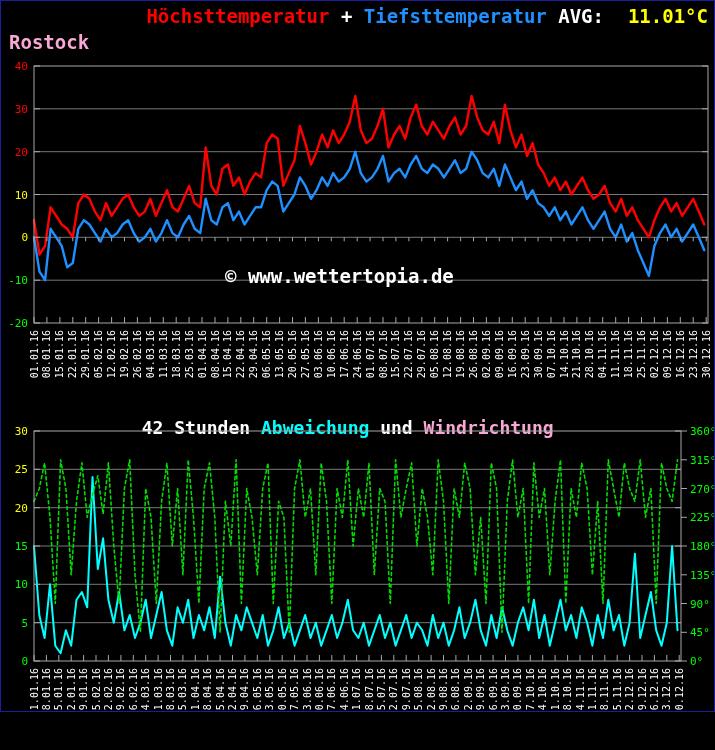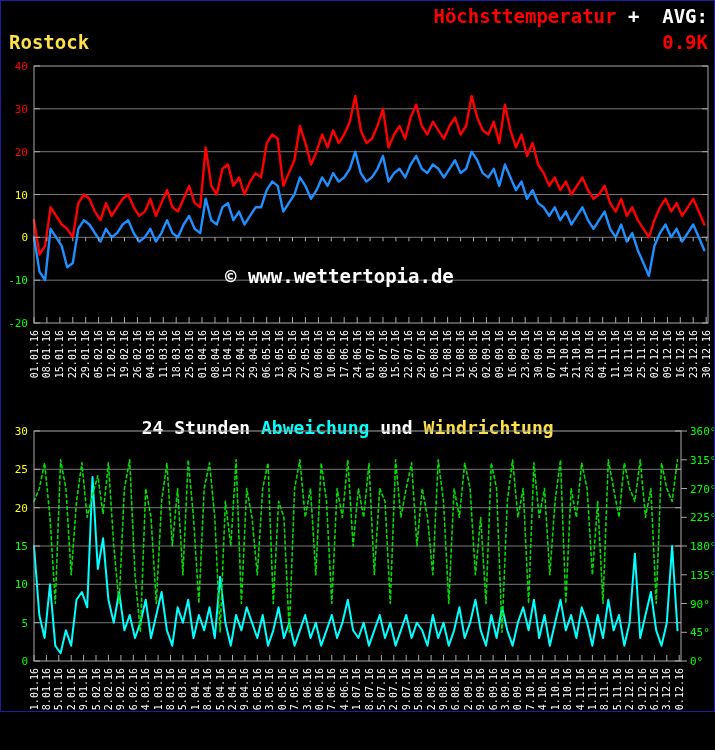--- a/index.html
+++ b/index.html
@@ -12,46 +12,46 @@
     position:absolute;left:0;width:707px;display:flex;justify-content:flex-end;
     font-size:19px;font-weight:bold;line-height:22px;white-space:pre;
   }
   #hdr-row1{top:4px;}
   #hdr-row2{top:30px;}
   .hdr-val{display:inline-block;width:104px;text-align:right;}
   #station{position:absolute;left:8px;top:30px;font-size:19px;font-weight:bold;line-height:22px;}
   .c-red{color:#ff0000;}
   .c-blue{color:#1e90ff;}
   .c-yellow{color:#ffff00;}
-  .c-green{color:#fde047;}
+  .c-green{color:#f9a8d4;}
   .c-white{color:#ffffff;}
   .c-cyan{color:#00ffff;}
   svg{position:absolute;left:0;font-family:"DejaVu Sans Mono",monospace;}
   #chart-temp{top:55px;}
   #chart-wind{top:420px;}
   #watermark{
     position:absolute;left:224px;top:264px;font-size:19px;font-weight:bold;
     color:#fff;white-space:pre;z-index:5;
   }
   #wind-title{
     position:absolute;left:0;top:395px;width:650px;text-align:center;
     font-size:18px;font-weight:bold;white-space:pre;
   }
 </style>
 </head>
 <body>
 
 <div id="panel">
 
   <div class="hdr-row" id="hdr-row1">
-    <span class="c-red">Höchsttemperatur</span><span class="c-white"> + </span><span class="c-white"> AVG:</span>
+    <span class="c-red">Höchsttemperatur</span><span class="c-white"> + </span><span class="c-blue">Tiefsttemperatur</span><span class="c-white"> AVG:</span><span class="c-yellow hdr-val">11.01°C</span>
   </div>
 
   <div class="hdr-row" id="hdr-row2">
-    <span class="c-red hdr-val">0.9K</span>
+    
   </div>
 
   <div id="station" class="c-green">Rostock</div>
 
   <svg id="chart-temp" width="715" height="335">
       <line x1="33" y1="224.2" x2="707" y2="224.2" stroke="#787878" stroke-width="1"></line>
       <line x1="33" y1="181.3" x2="707" y2="181.3" stroke="#787878" stroke-width="1"></line>
       <line x1="33" y1="138.5" x2="707" y2="138.5" stroke="#787878" stroke-width="1"></line>
       <line x1="33" y1="95.7" x2="707" y2="95.7" stroke="#787878" stroke-width="1"></line>
       <line x1="33" y1="52.8" x2="707" y2="52.8" stroke="#787878" stroke-width="1"></line>
@@ -342,21 +342,21 @@
       <line x1="705.2" y1="267" x2="705.2" y2="261" stroke="#a8a8a8"></line>
       <line x1="705.2" y1="181.3" x2="705.2" y2="185.3" stroke="#a8a8a8"></line>
       <g transform="translate(705.2,274) rotate(-90)">
         <text x="0" y="3.5" text-anchor="end" fill="#ffffff" font-size="10">30.12.16</text>
       </g>
     </svg>
 
   <div id="watermark">© www.wettertopia.de</div>
 
   <div id="wind-title">
-    <span class="c-white">24 Stunden </span><span class="c-cyan">Abweichung</span><span class="c-white"> und </span><span class="c-green">Windrichtung</span>
+    <span class="c-white">42 Stunden </span><span class="c-cyan">Abweichung</span><span class="c-white"> und </span><span class="c-green">Windrichtung</span>
   </div>
 
   <svg id="chart-wind" width="715" height="330">
       <line x1="33" y1="201.7" x2="680" y2="201.7" stroke="#787878" stroke-width="1"></line>
       <line x1="33" y1="163.3" x2="680" y2="163.3" stroke="#787878" stroke-width="1"></line>
       <line x1="33" y1="125.0" x2="680" y2="125.0" stroke="#787878" stroke-width="1"></line>
       <line x1="33" y1="86.7" x2="680" y2="86.7" stroke="#787878" stroke-width="1"></line>
       <line x1="33" y1="48.3" x2="680" y2="48.3" stroke="#787878" stroke-width="1"></line>
       <polyline points="33.0,125.0 38.3,194.0 43.6,217.0 49.0,163.3 54.3,224.7 59.6,232.3 64.9,209.3 70.2,224.7 75.5,178.7 80.9,171.0 86.2,186.3 91.5,56.0 96.8,148.0 102.1,117.3 107.4,178.7 112.8,201.7 118.1,171.0 123.4,209.3 128.7,194.0 134.0,217.0 139.4,201.7 144.7,178.7 150.0,217.0 155.3,194.0 160.6,171.0 165.9,209.3 171.3,224.7 176.6,186.3 181.9,201.7 187.2,178.7 192.5,217.0 197.9,194.0 203.2,209.3 208.5,186.3 213.8,217.0 219.1,155.7 224.4,201.7 229.8,224.7 235.1,194.0 240.4,209.3 245.7,186.3 251.0,201.7 256.3,217.0 261.7,194.0 267.0,224.7 272.3,209.3 277.6,186.3 282.9,217.0 288.3,201.7 293.6,224.7 298.9,209.3 304.2,194.0 309.5,217.0 314.8,201.7 320.2,224.7 325.5,209.3 330.8,194.0 336.1,217.0 341.4,201.7 346.8,178.7 352.1,209.3 357.4,217.0 362.7,201.7 368.0,224.7 373.3,209.3 378.7,194.0 384.0,217.0 389.3,201.7 394.6,224.7 399.9,209.3 405.2,194.0 410.6,217.0 415.9,201.7 421.2,209.3 426.5,224.7 431.8,194.0 437.2,217.0 442.5,201.7 447.8,224.7 453.1,209.3 458.4,186.3 463.7,217.0 469.1,201.7 474.4,178.7 479.7,209.3 485.0,224.7 490.3,194.0 495.6,217.0 501.0,186.3 506.3,209.3 511.6,224.7 516.9,201.7 522.2,186.3 527.6,209.3 532.9,178.7 538.2,217.0 543.5,194.0 548.8,224.7 554.1,201.7 559.5,178.7 564.8,209.3 570.1,194.0 575.4,217.0 580.7,186.3 586.1,201.7 591.4,224.7 596.7,194.0 602.0,217.0 607.3,178.7 612.6,209.3 618.0,194.0 623.3,224.7 628.6,201.7 633.9,132.7 639.2,217.0 644.5,194.0 649.9,171.0 655.2,209.3 660.5,224.7 665.8,201.7 671.1,125.0 676.5,209.3" fill="none" stroke="#00ffff" stroke-width="2" stroke-linejoin="round" stroke-linecap="round"></polyline>
       <polyline points="33.0,80.3 38.3,67.5 43.6,41.9 49.0,96.3 54.3,182.5 59.6,38.8 64.9,67.5 70.2,153.8 75.5,80.3 80.9,41.9 86.2,96.3 91.5,73.9 96.8,54.7 102.1,93.1 107.4,41.9 112.8,125.0 118.1,182.5 123.4,67.5 128.7,38.8 134.0,153.8 139.4,211.3 144.7,67.5 150.0,96.3 155.3,182.5 160.6,80.3 165.9,41.9 171.3,125.0 176.6,67.5 181.9,153.8 187.2,38.8 192.5,96.3 197.9,182.5 203.2,67.5 208.5,41.9 213.8,96.3 219.1,211.3 224.4,80.3 229.8,125.0 235.1,38.8 240.4,182.5 245.7,67.5 251.0,96.3 256.3,153.8 261.7,67.5 267.0,41.9 272.3,182.5 277.6,80.3 282.9,96.3 288.3,211.3 293.6,67.5 298.9,38.8 304.2,96.3 309.5,67.5 314.8,153.8 320.2,41.9 325.5,80.3 330.8,182.5 336.1,67.5 341.4,96.3 346.8,38.8 352.1,125.0 357.4,67.5 362.7,96.3 368.0,41.9 373.3,153.8 378.7,67.5 384.0,80.3 389.3,182.5 394.6,38.8 399.9,96.3 405.2,67.5 410.6,41.9 415.9,125.0 421.2,67.5 426.5,96.3 431.8,153.8 437.2,38.8 442.5,80.3 447.8,182.5 453.1,67.5 458.4,96.3 463.7,41.9 469.1,67.5 474.4,153.8 479.7,96.3 485.0,182.5 490.3,41.9 495.6,67.5 501.0,211.3 506.3,80.3 511.6,38.8 516.9,96.3 522.2,67.5 527.6,182.5 532.9,41.9 538.2,96.3 543.5,67.5 548.8,153.8 554.1,80.3 559.5,38.8 564.8,182.5 570.1,67.5 575.4,96.3 580.7,41.9 586.1,67.5 591.4,153.8 596.7,80.3 602.0,182.5 607.3,38.8 612.6,67.5 618.0,96.3 623.3,41.9 628.6,67.5 633.9,80.3 639.2,38.8 644.5,96.3 649.9,67.5 655.2,182.5 660.5,41.9 665.8,67.5 671.1,80.3 676.5,38.8" fill="none" stroke="#00dd00" stroke-width="1.6" stroke-linejoin="round" stroke-linecap="round" stroke-dasharray="3 3"></polyline>

